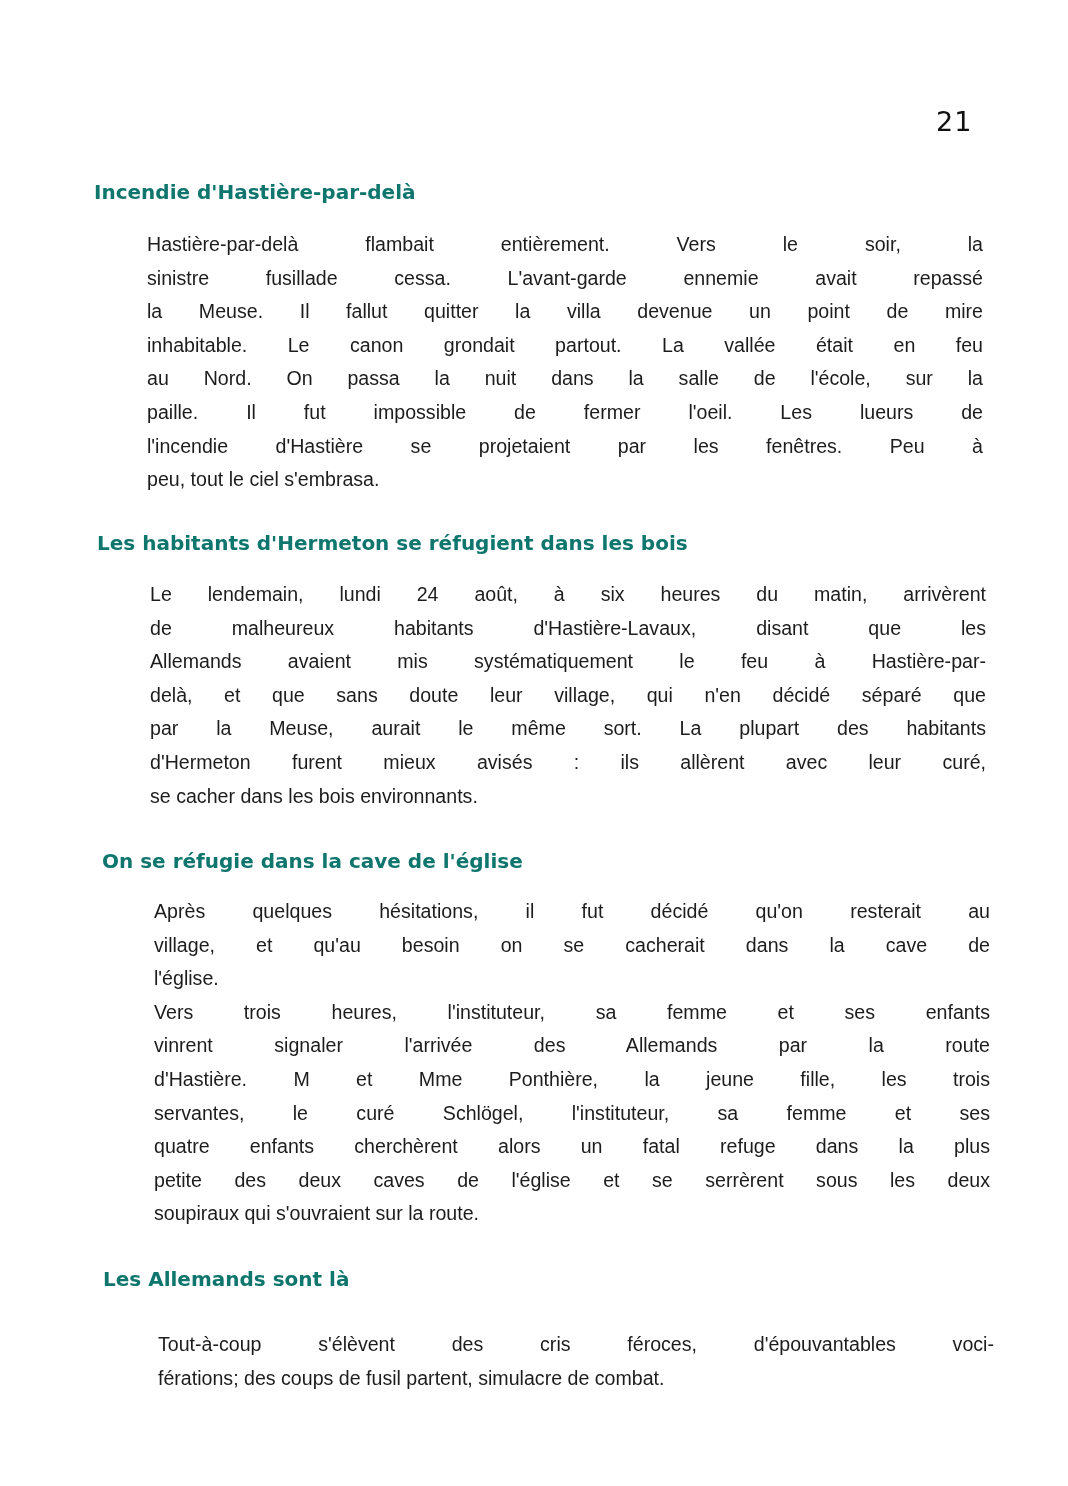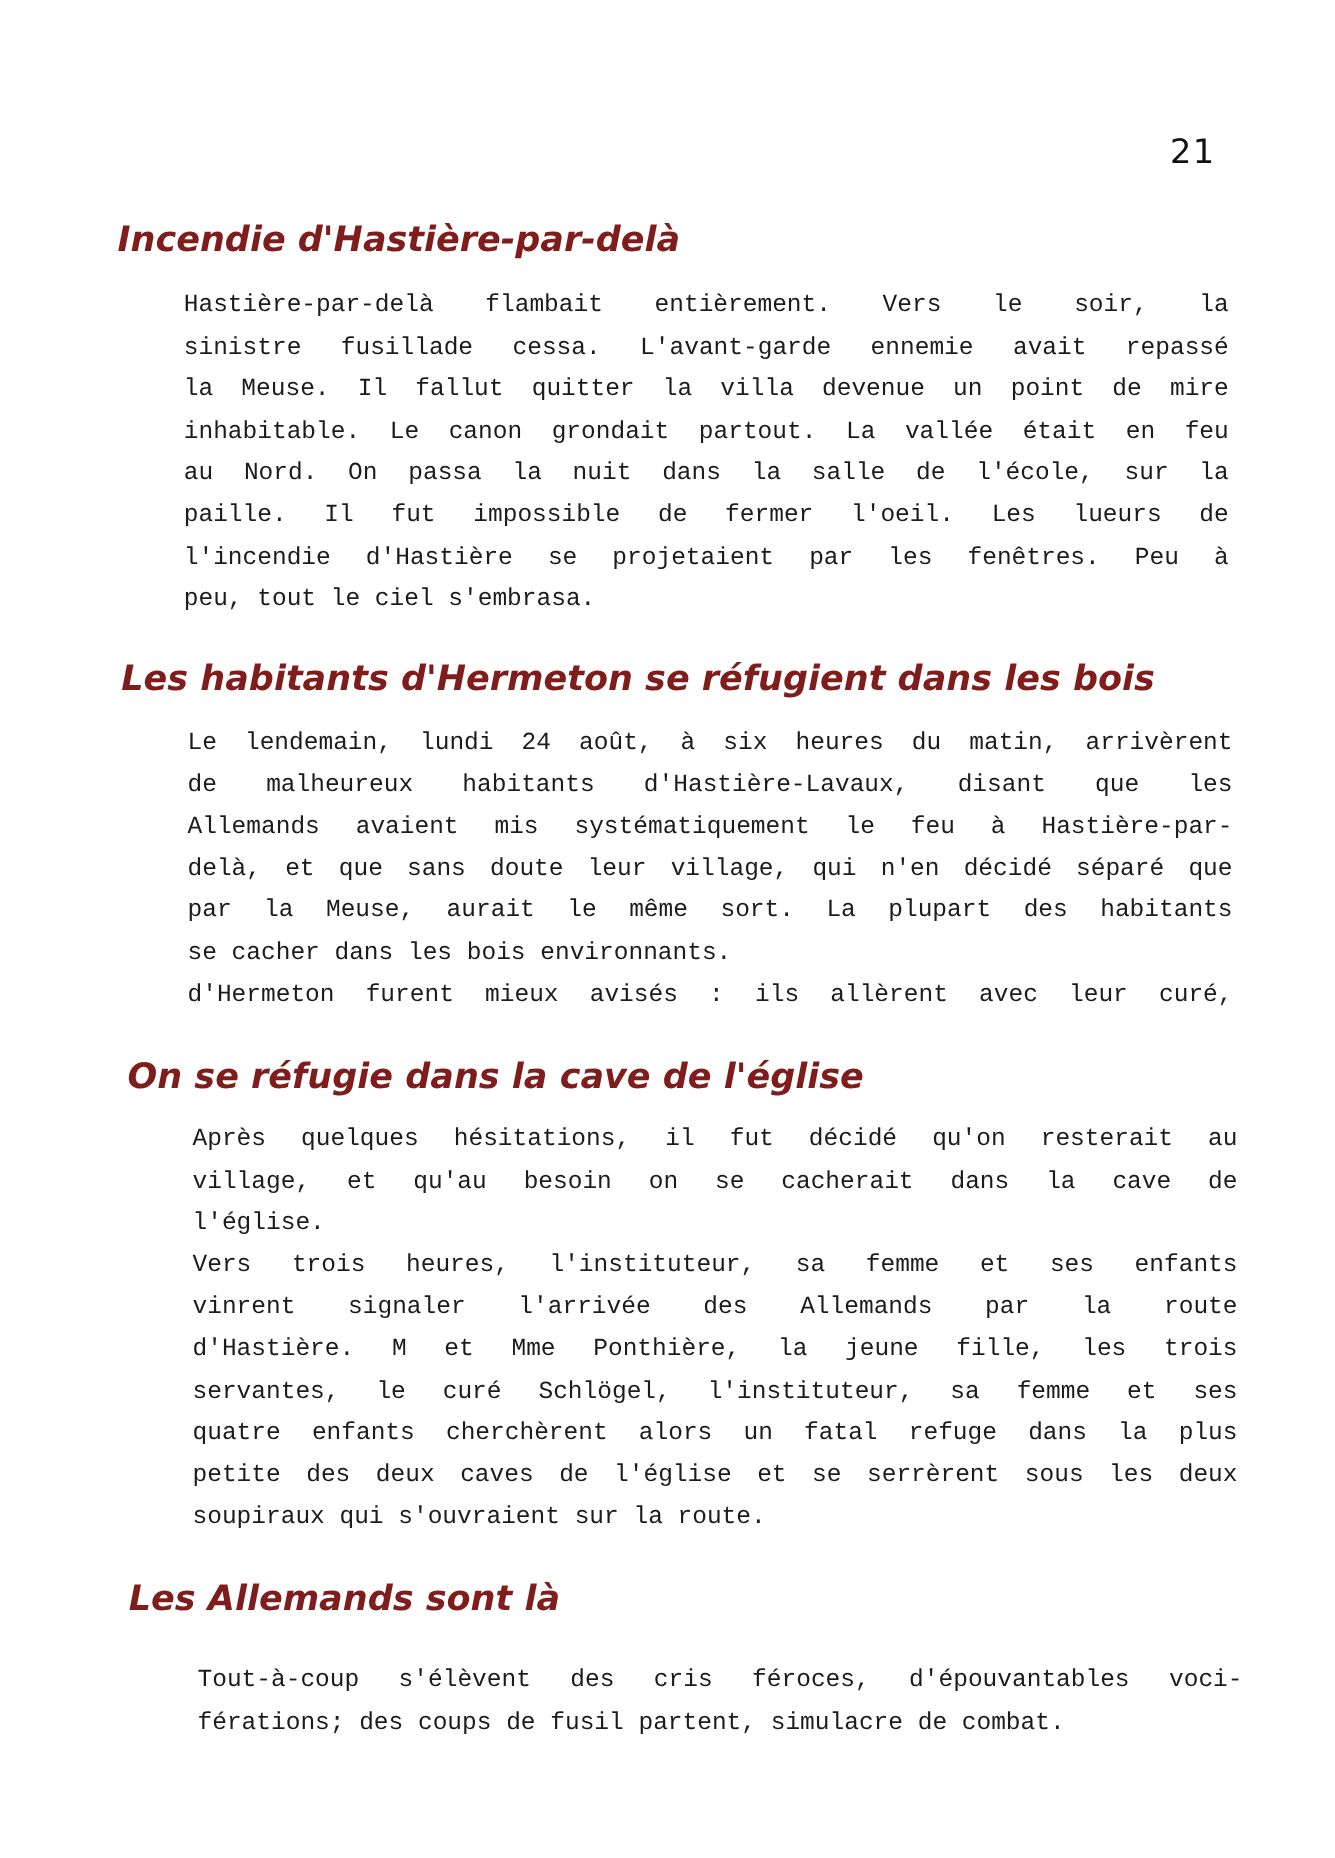--- a/index.html
+++ b/index.html
@@ -22,30 +22,29 @@
       font-size: 27px;
       letter-spacing: 1px;
       color: #111;
       text-align: center;
     }
     .section {
       position: absolute;
     }
     .heading {
       font-family: "DejaVu Sans", sans-serif;
-      font-style: italic;
       font-weight: bold;
-      font-size: 28px;
-      color: #7f1d1d;
+      font-size: 20px;
+      color: #0f766e;
       white-space: nowrap;
       margin: 0;
       line-height: 32px;
     }
     .body {
-      font-family: Liberation Mono, monospace;
+      font-family: Liberation Sans, sans-serif;
       font-size: 19.6px;
       line-height: 33.6px;
       text-align: justify;
       color: #1c1c1c;
       margin: 0;
     }
     .body .line {
       display: block;
       text-align: justify;
       text-align-last: justify;
@@ -93,22 +92,22 @@
 
 <div class="section" id="s2">
   <h2 class="heading">Les habitants d'Hermeton se réfugient dans les bois</h2>
   <div class="body">
     <p>
       <span class="line">Le lendemain, lundi 24 août, à six heures du matin, arrivèrent</span>
       <span class="line">de malheureux habitants d'Hastière-Lavaux, disant que les</span>
       <span class="line">Allemands avaient mis systématiquement le feu à Hastière-par-</span>
       <span class="line">delà, et que sans doute leur village, qui n'en décidé séparé que</span>
       <span class="line">par la Meuse, aurait le même sort. La plupart des habitants</span>
+      <span class="line">d'Hermeton furent mieux avisés : ils allèrent avec leur curé,</span>
       <span class="line last">se cacher dans les bois environnants.</span>
-      <span class="line">d'Hermeton furent mieux avisés : ils allèrent avec leur curé,</span>
     </p>
   </div>
 </div>
 
 <div class="section" id="s3">
   <h2 class="heading">On se réfugie dans la cave de l'église</h2>
   <div class="body">
     <p>
       <span class="line">Après quelques hésitations, il fut décidé qu'on resterait au</span>
       <span class="line">village, et qu'au besoin on se cacherait dans la cave de</span>

